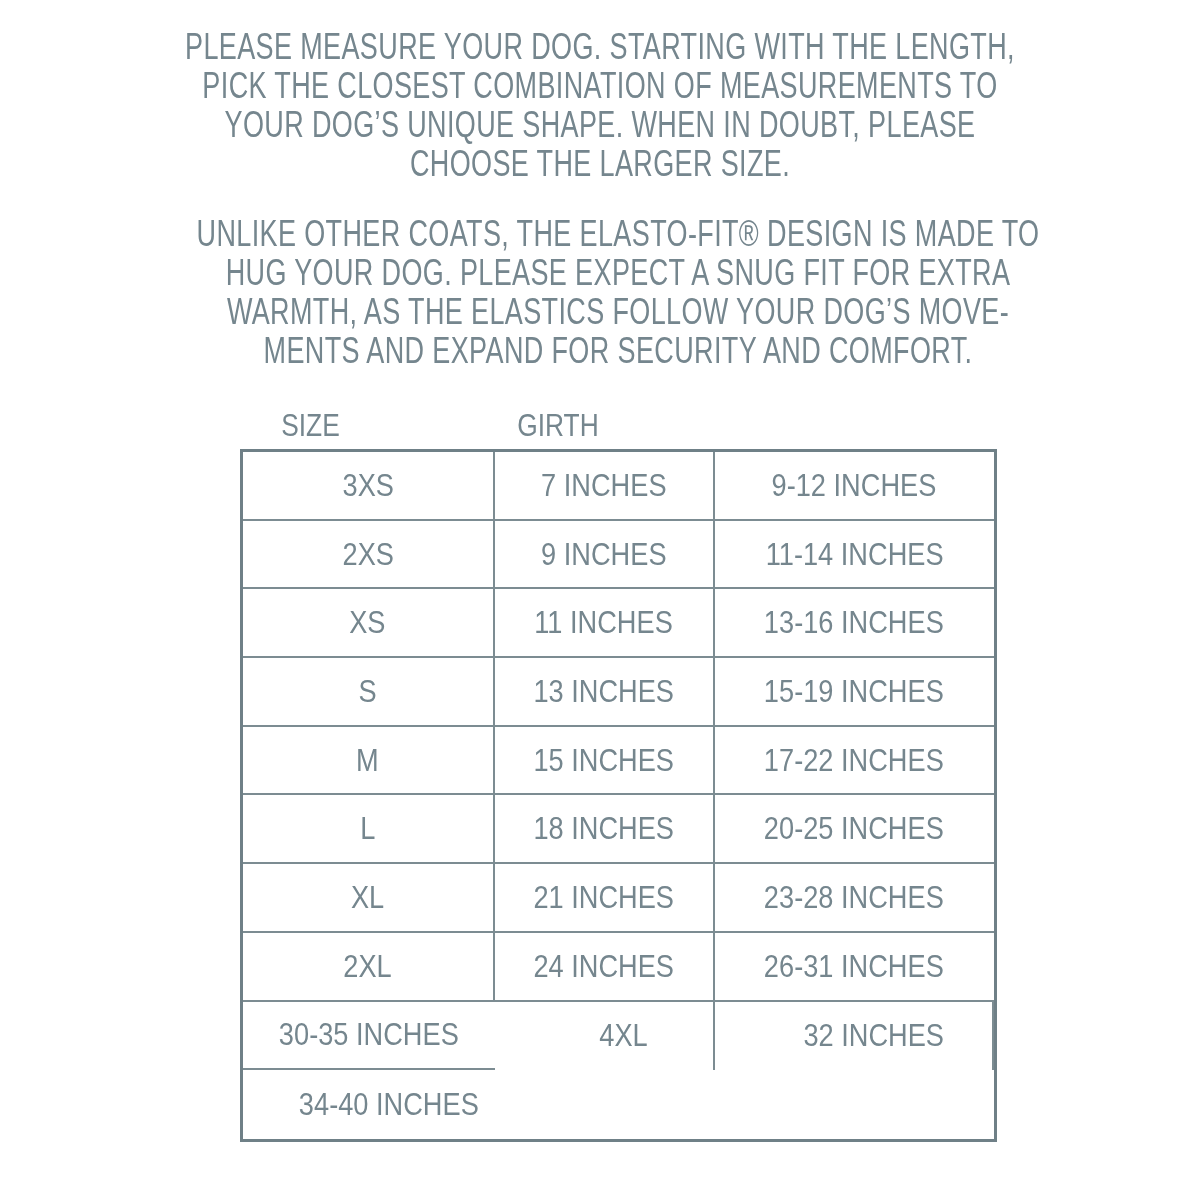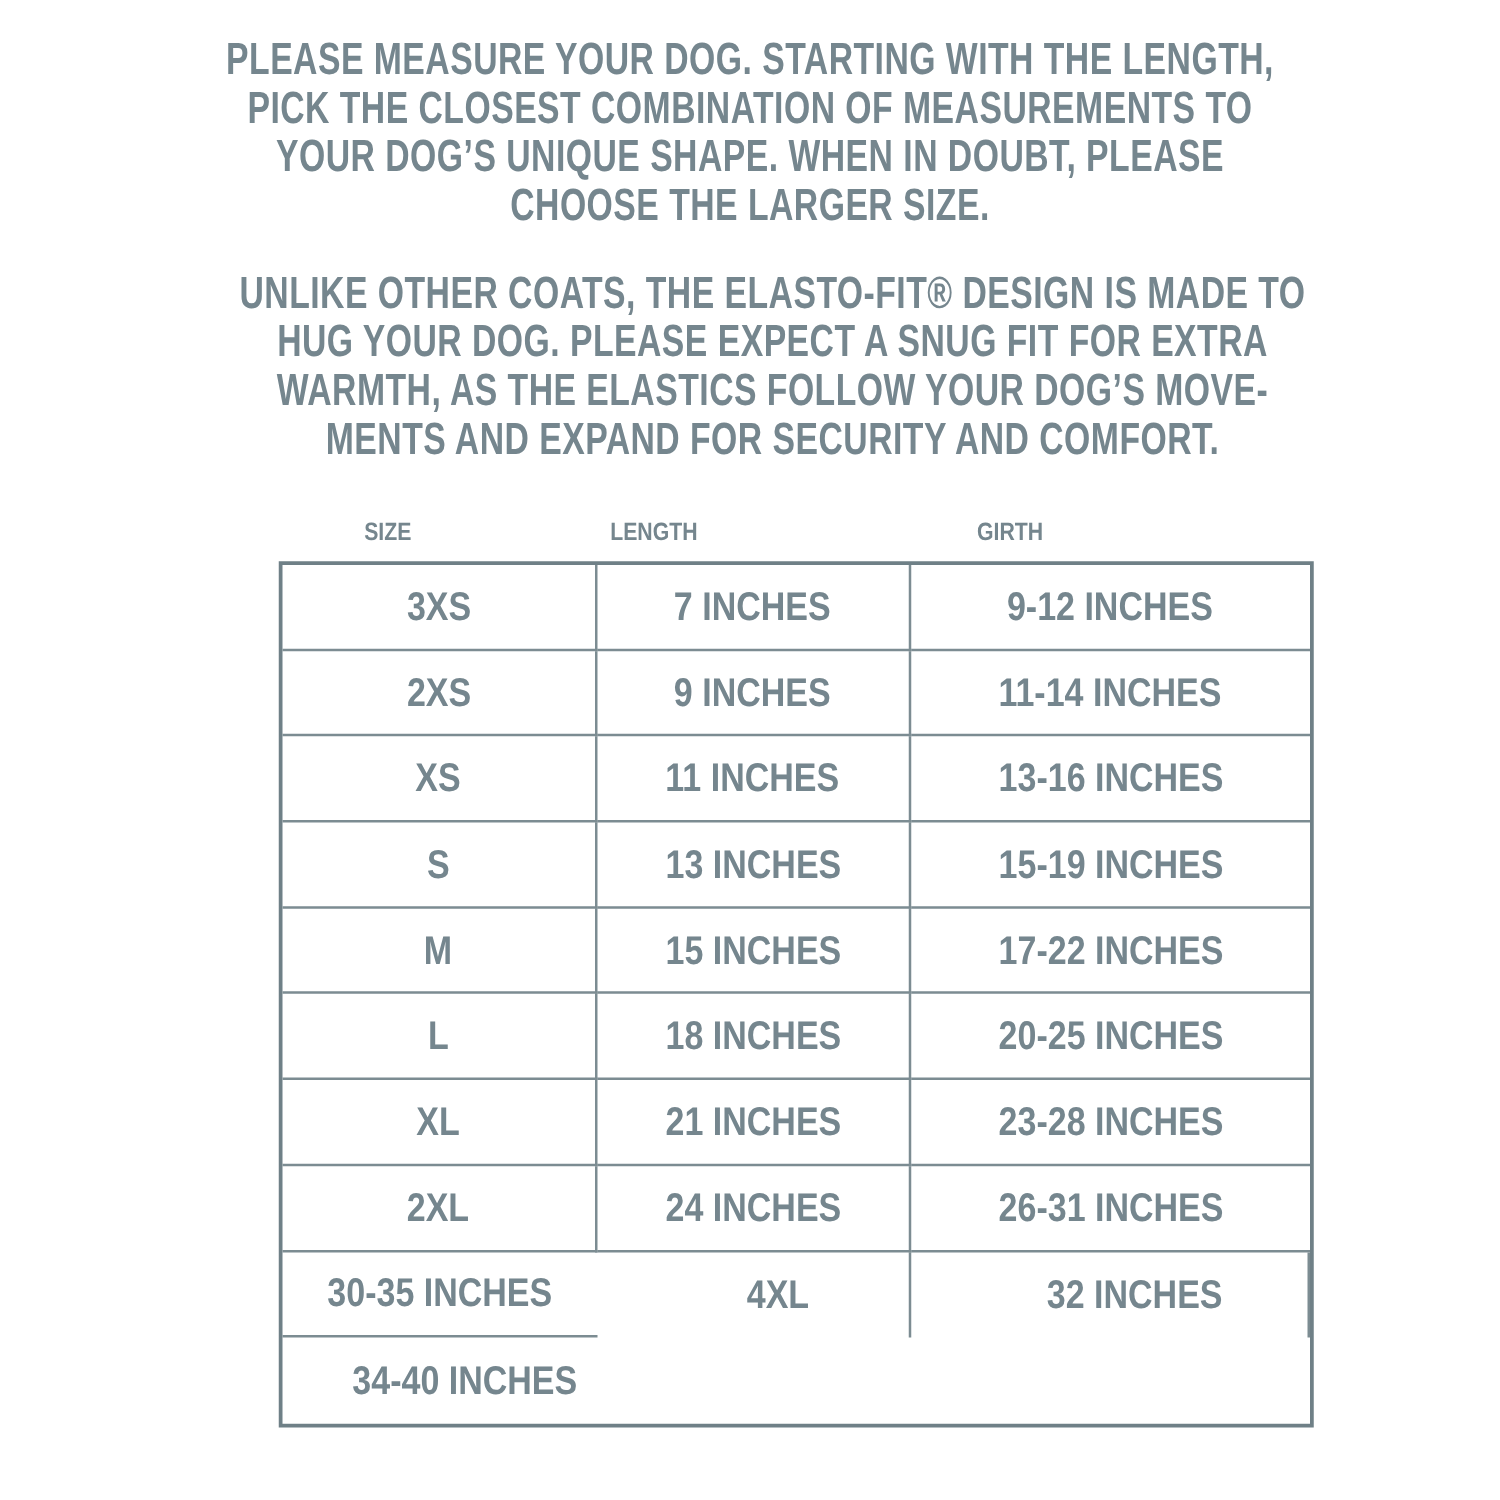--- a/index.html
+++ b/index.html
@@ -8,21 +8,21 @@
     --border-inner:#7c8c92;
     --bg:#ffffff;
   }
   *{margin:0;padding:0;box-sizing:border-box;}
   html,body{background:var(--bg);}
   .page{
     position:relative;
     width:1200px;height:1200px;
     background:var(--bg);
     font-family:"Liberation Sans", sans-serif;
-    font-weight:bold;
+    font-weight:normal;
     color:var(--text-color);
     overflow:hidden;
   }
   .intro{
     position:absolute;
     left:0;top:27px;width:1200px;
     text-align:center;
   }
   .para{display:block;}
   .para + .para{margin-top:31px;margin-left:36px;}
@@ -38,36 +38,36 @@
   .chart-header{
     position:absolute;
     left:223px;top:398px;
     width:745px;height:48px;
     display:flex;
   }
   .hcell{
     display:flex;
     align-items:flex-end;
     justify-content:center;
-    font-size:20px;
+    font-size:31px;
     line-height:36px;
     padding-bottom:2px;
   }
   .hcell .hz{
     white-space:nowrap;
     transform:scaleX(0.85);
     transform-origin:50% 100%;
   }
   .hc0{width:23.49%;}
   .hc1{width:33.69%;}
   .hc2{width:42.82%;}
   .chart-body{
     position:absolute;
-    left:223px;top:449px;
-    width:828px;height:693px;
+    left:240px;top:449px;
+    width:757px;height:693px;
     border:3px solid var(--border-outer);
     display:grid;
     grid-template-columns:175fr 251fr 319fr;
     grid-auto-rows:1fr;
     background:var(--bg);
   }
   .cell{
     display:flex;
     align-items:center;
     justify-content:center;
@@ -99,23 +99,20 @@
         <div class="line">HUG YOUR DOG. PLEASE EXPECT A SNUG FIT FOR EXTRA</div>
         <div class="line">WARMTH, AS THE ELASTICS FOLLOW YOUR DOG’S MOVE-</div>
         <div class="line">MENTS AND EXPAND FOR SECURITY AND COMFORT.</div>
       </div>
   </div>
 
   <div class="chart-header">
     <div class="hcell hc0">
       <span class="hz">SIZE</span>
     </div>
-    <div class="hcell hc1">
-      <span class="hz">LENGTH</span>
-    </div>
     <div class="hcell hc2">
       <span class="hz">GIRTH</span>
     </div>
   </div>
 
   <div class="chart-body" id="chartBody">
       <div class="cell col0">
         <span class="cz">3XS</span>
       </div>
       <div class="cell col1">

